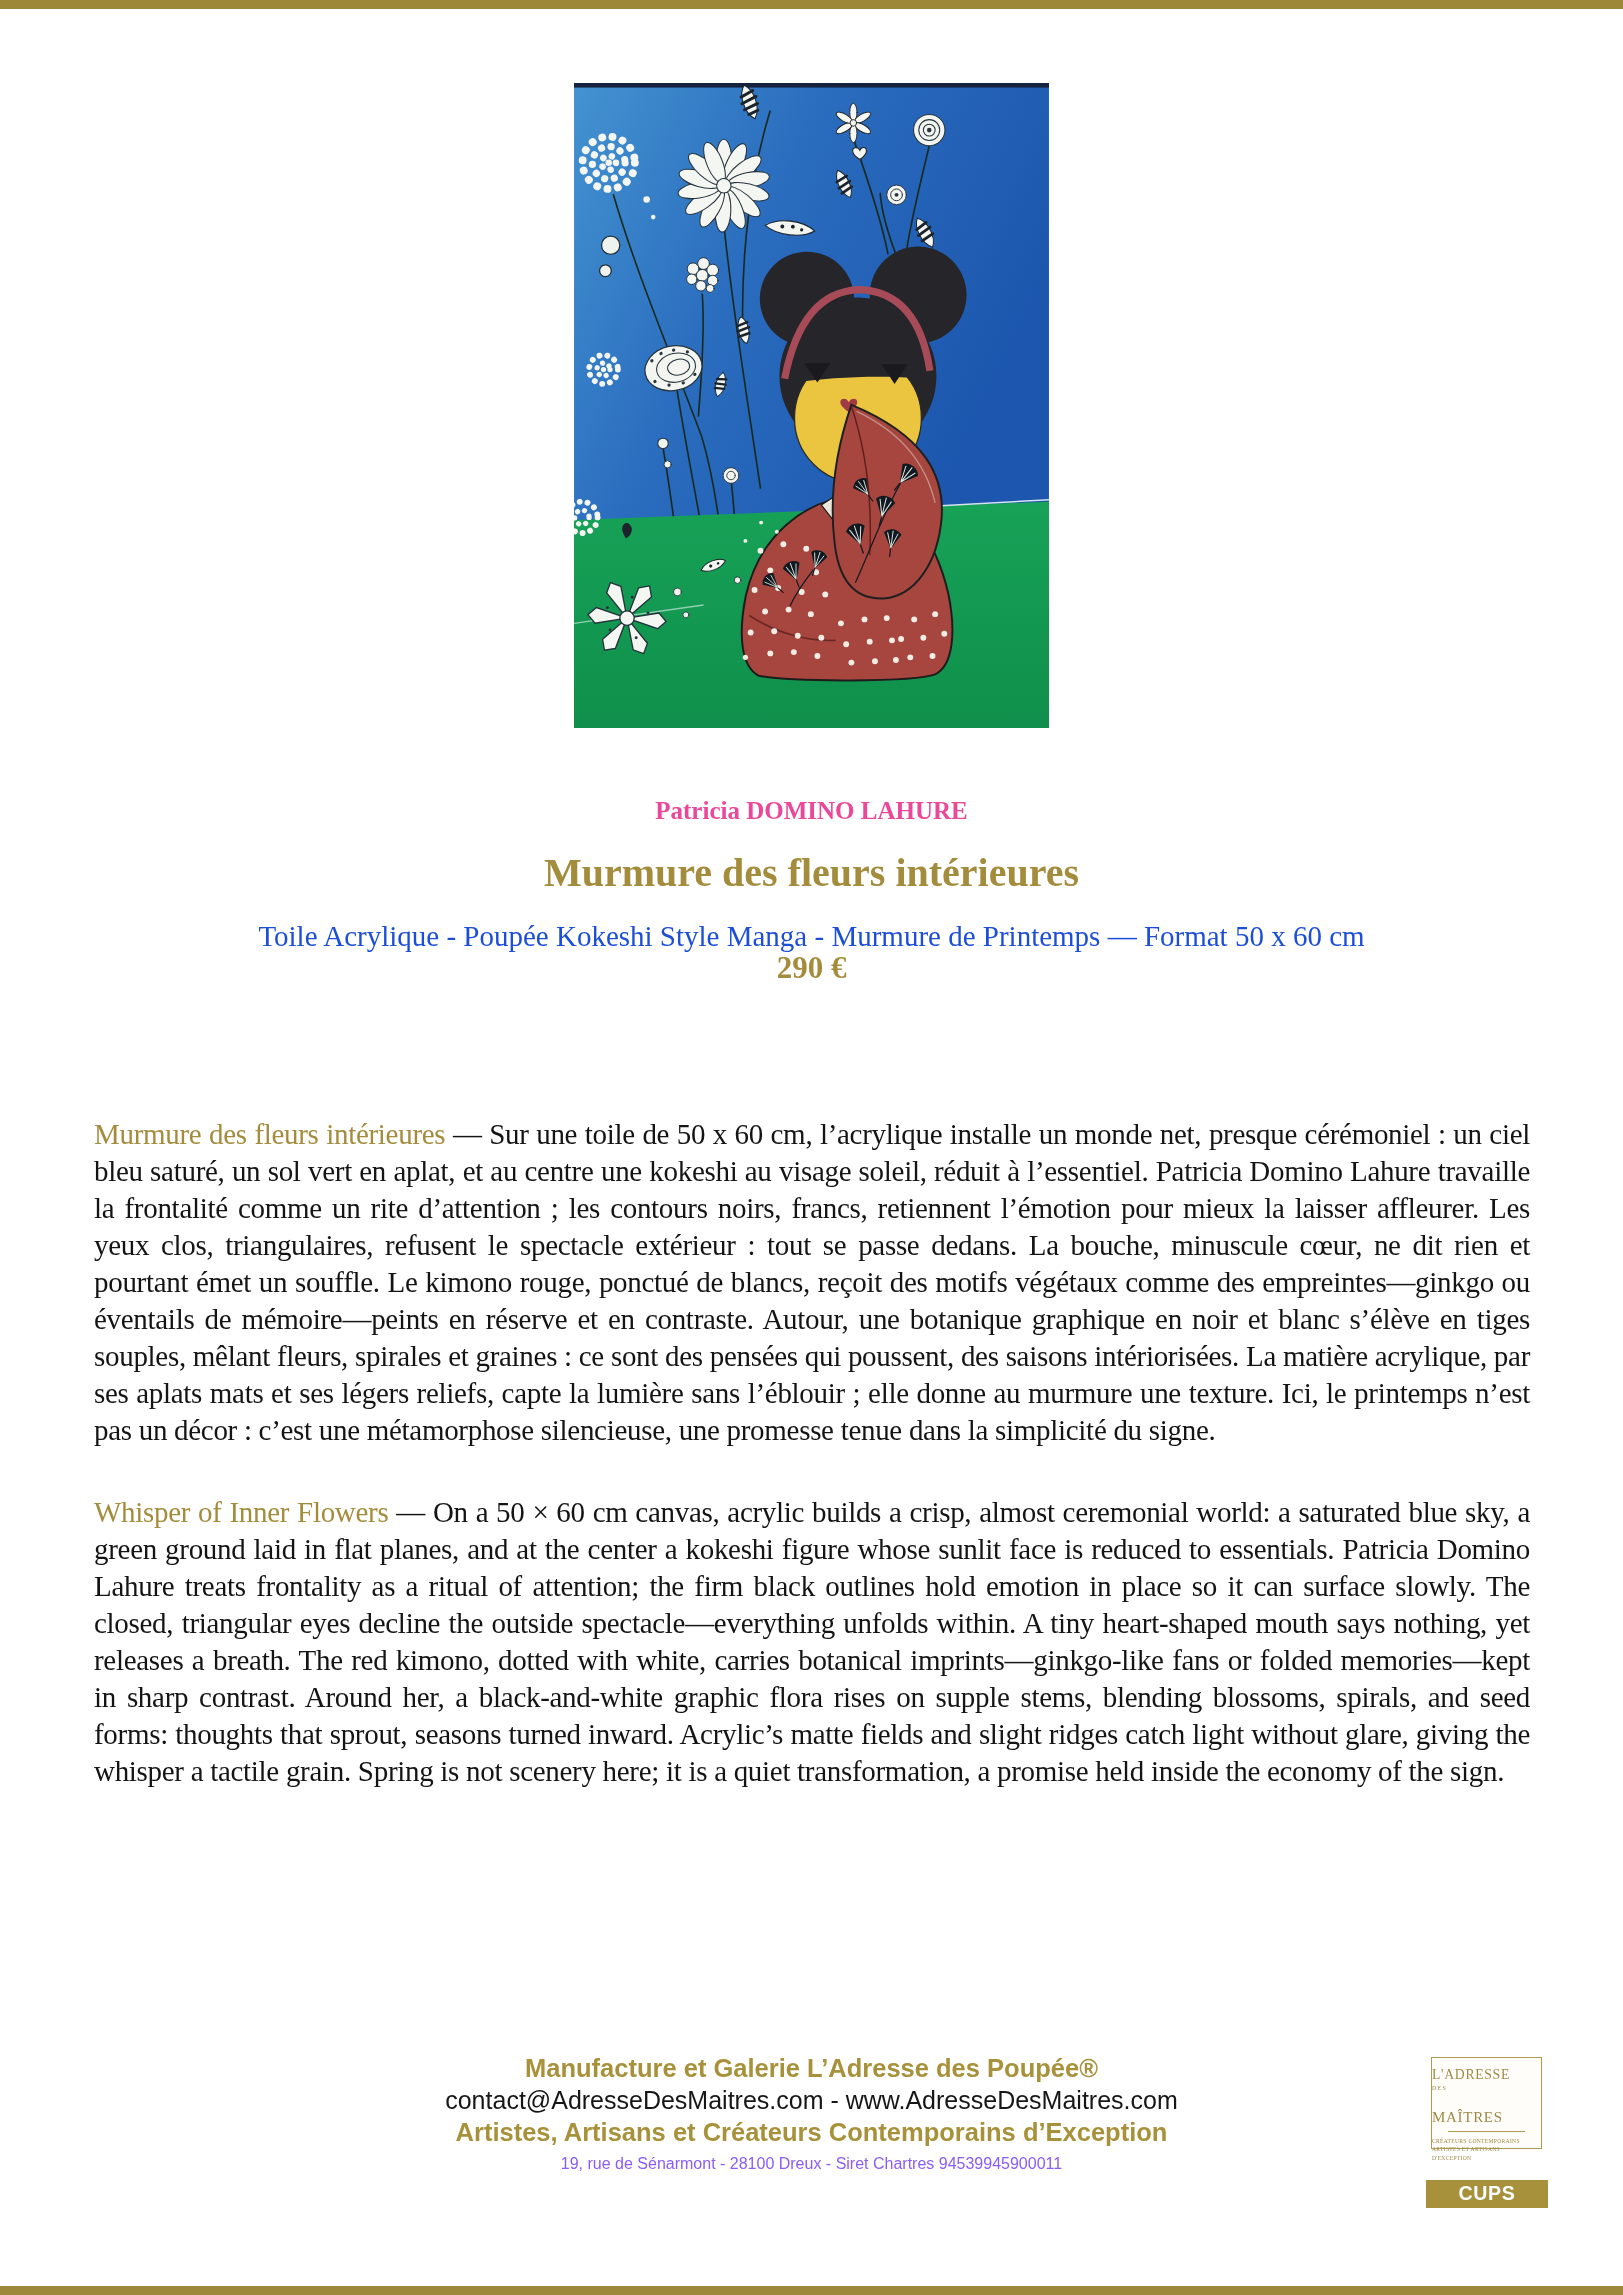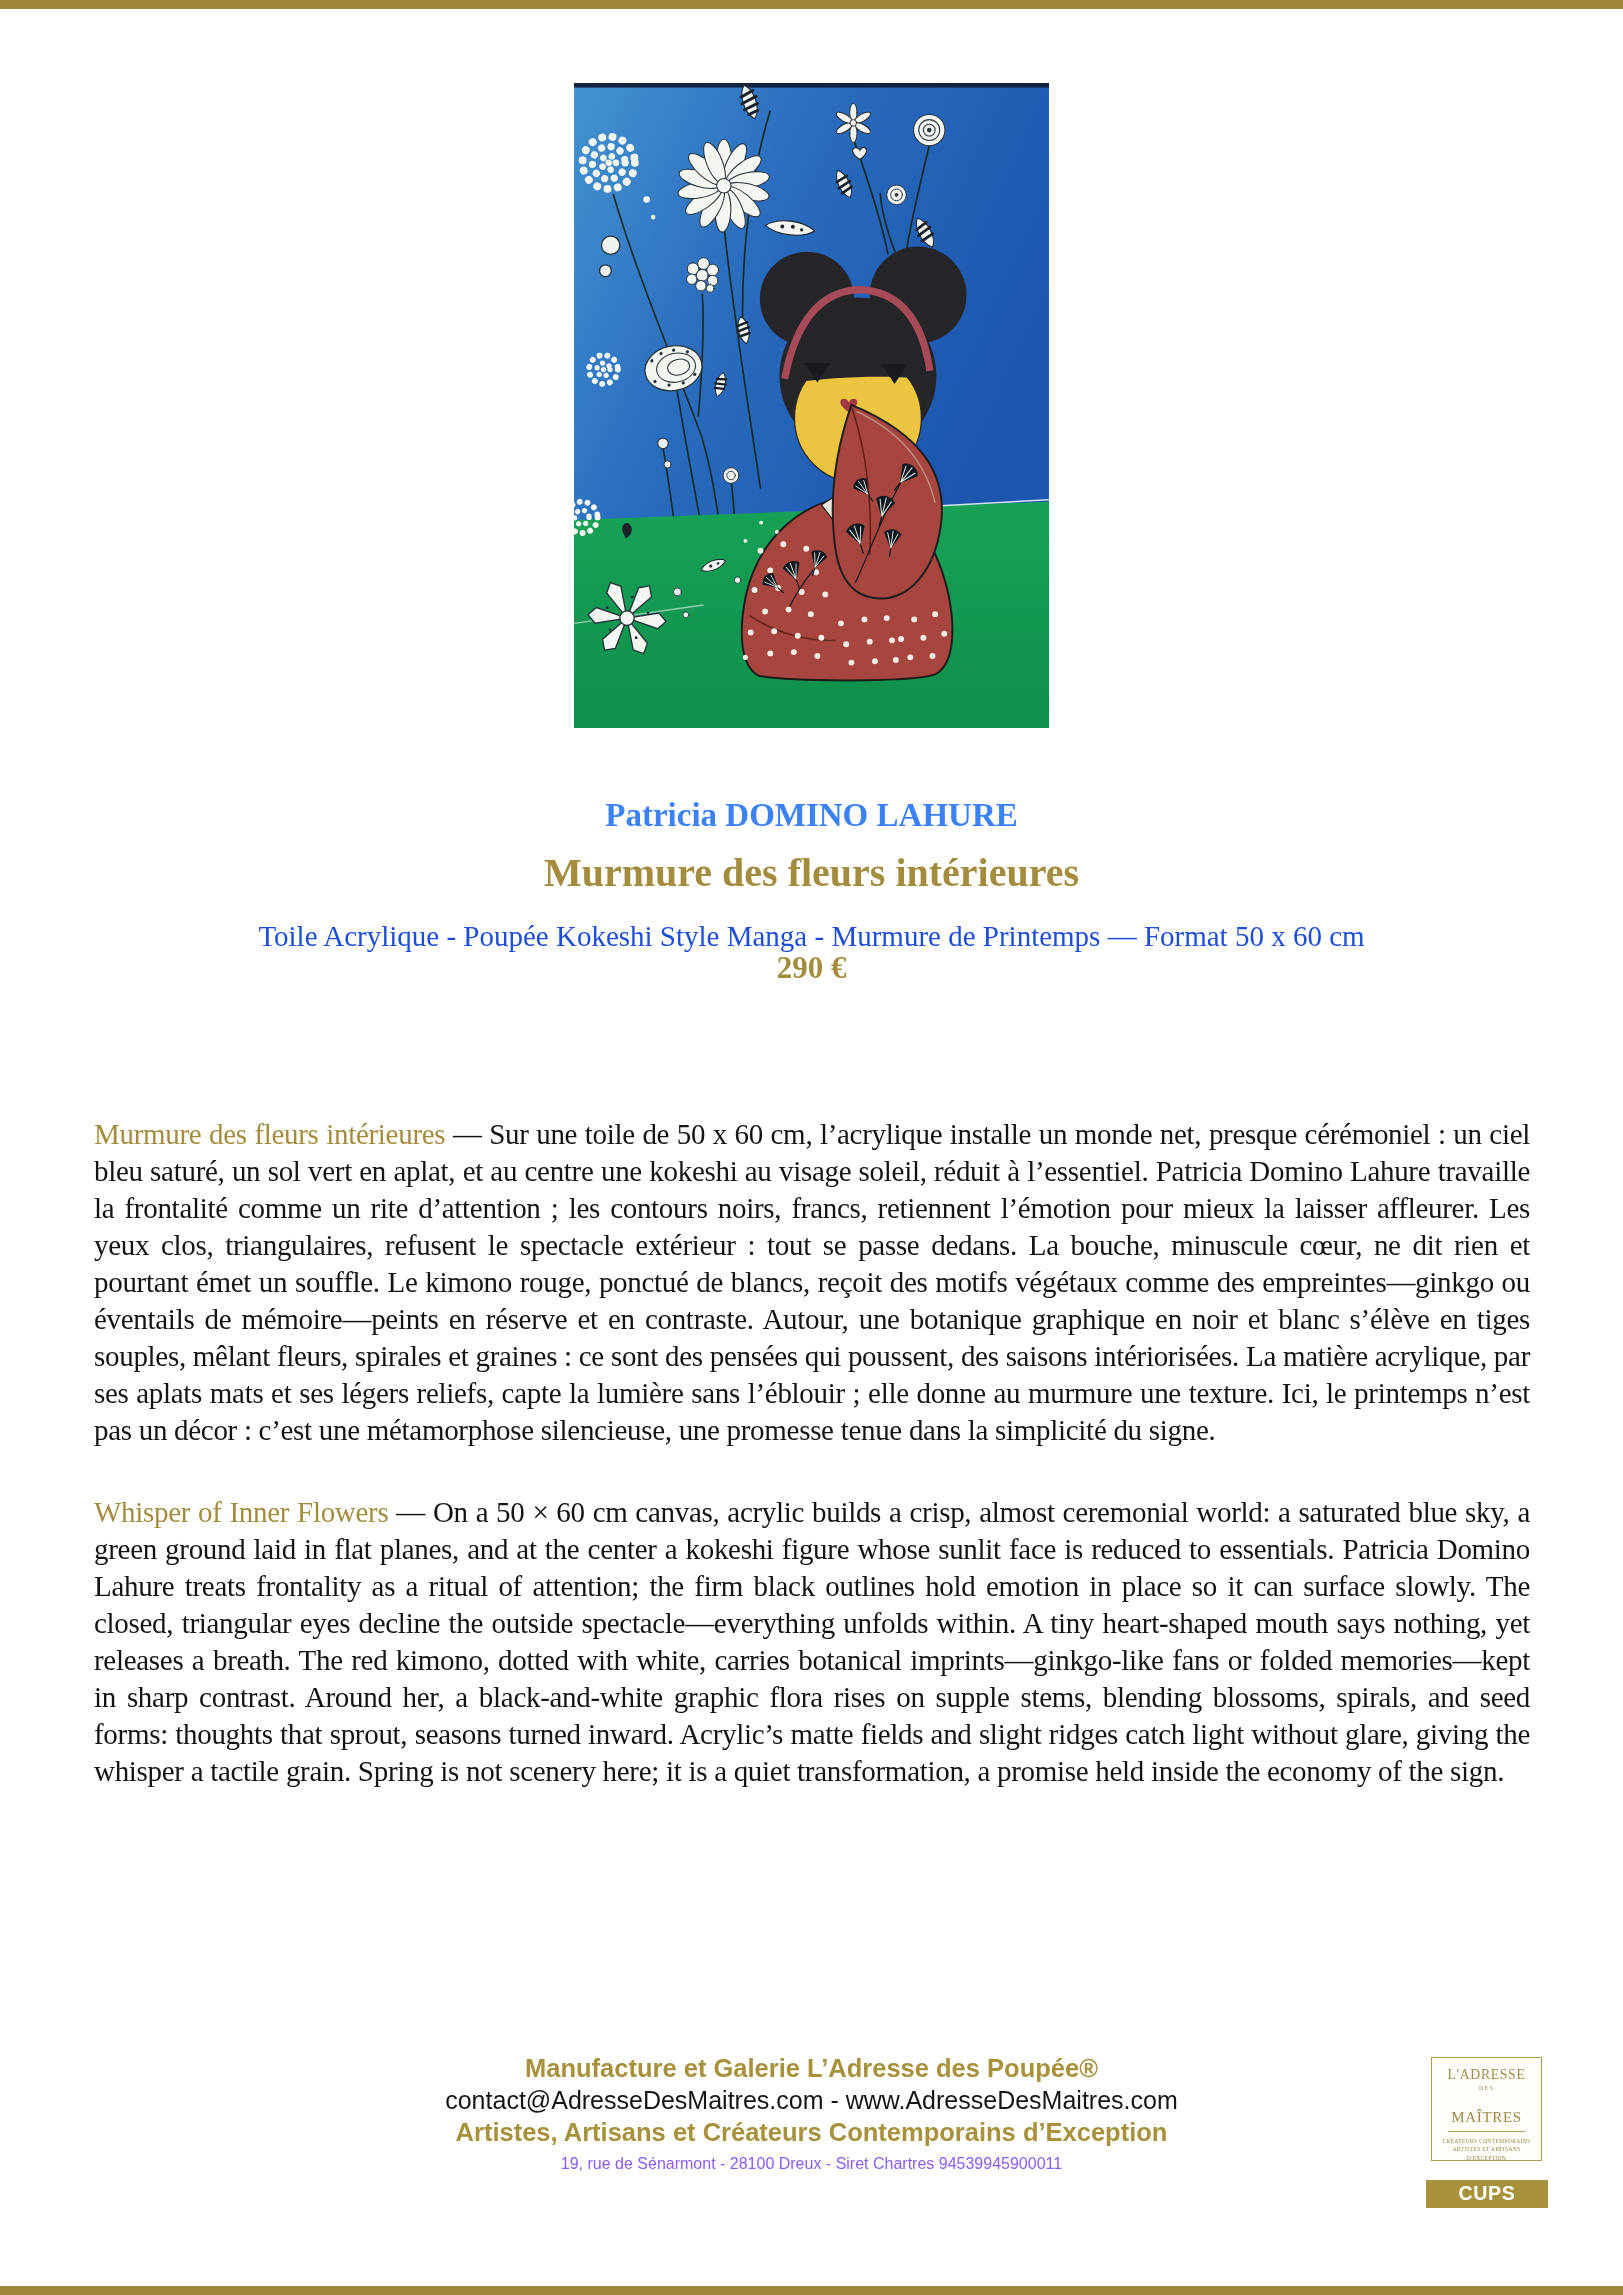--- a/index.html
+++ b/index.html
@@ -17,21 +17,21 @@
     overflow:hidden;
   }
   .bar{position:absolute;left:0;width:1623px;height:9.2px;background:var(--gold-bar);}
   .bar.top{top:0;}
   .bar.bottom{top:2286px;}
 
   .artwork{position:absolute;left:574px;top:83px;width:475px;height:645px;}
   .artwork svg{display:block;width:475px;height:645px;}
 
   .center-line{position:absolute;left:0;width:1623px;text-align:center;white-space:nowrap;}
-  .artist{top:797px;font-size:33px;font-weight:bold;color:#3b82f6;letter-spacing:0px;}
+  .artist{top:797px;font-size:25px;font-weight:bold;color:#ec4899;letter-spacing:0px;}
   .title{top:849px;font-size:40px;font-weight:bold;color:var(--gold-text);}
   .subtitle{top:920px;font-size:29px;color:#1d4ed8;}
   .price{top:950px;font-size:31px;font-weight:bold;color:var(--gold-text);}
 
   .copy{
     position:absolute;left:94px;top:1116px;width:1436px;
     font-size:29px;line-height:37px;color:var(--ink);
     text-align:justify;letter-spacing:-0.3px;
   }
   .copy p{margin:0;}
@@ -42,23 +42,23 @@
     position:absolute;left:0;top:2052px;width:1623px;
     text-align:center;
     font-family:"Liberation Sans","DejaVu Sans",sans-serif;
     line-height:32px;
   }
   .footer .f1,.footer .f3{font-size:25.5px;font-weight:bold;color:var(--gold-badge);}
   .footer .f2{font-size:25px;color:#161616;}
   .footer .f4{font-size:16px;color:#8b5cf6;}
 
   .logo-box{
-    position:absolute;left:1431px;top:2057px;width:111px;height:104px;
+    position:absolute;left:1431px;top:2057px;width:111px;height:92px;
     border:1.3px solid #B09A52;box-sizing:border-box;
-    text-align:center;color:#9F8A45;background:#fffdfa;
+    text-align:left;color:#9F8A45;background:#fffdfa;
     font-family:"Liberation Serif","DejaVu Serif",serif;
   }
   .logo-l1{margin-top:8.5px;font-size:13.7px;letter-spacing:0.7px;font-weight:400;}
   .logo-l2{margin-top:2px;font-size:5.9px;letter-spacing:1.3px;}
   .logo-l3{margin-top:18px;font-size:15px;letter-spacing:0.7px;}
   .logo-rule{width:77px;height:0.7px;background:#B09A52;margin:5.9px auto 5.2px auto;}
   .logo-sub{font-size:5.6px;letter-spacing:0.3px;line-height:8.2px;}
 
   .cups{
     position:absolute;left:1426px;top:2180px;width:122px;height:27.5px;

